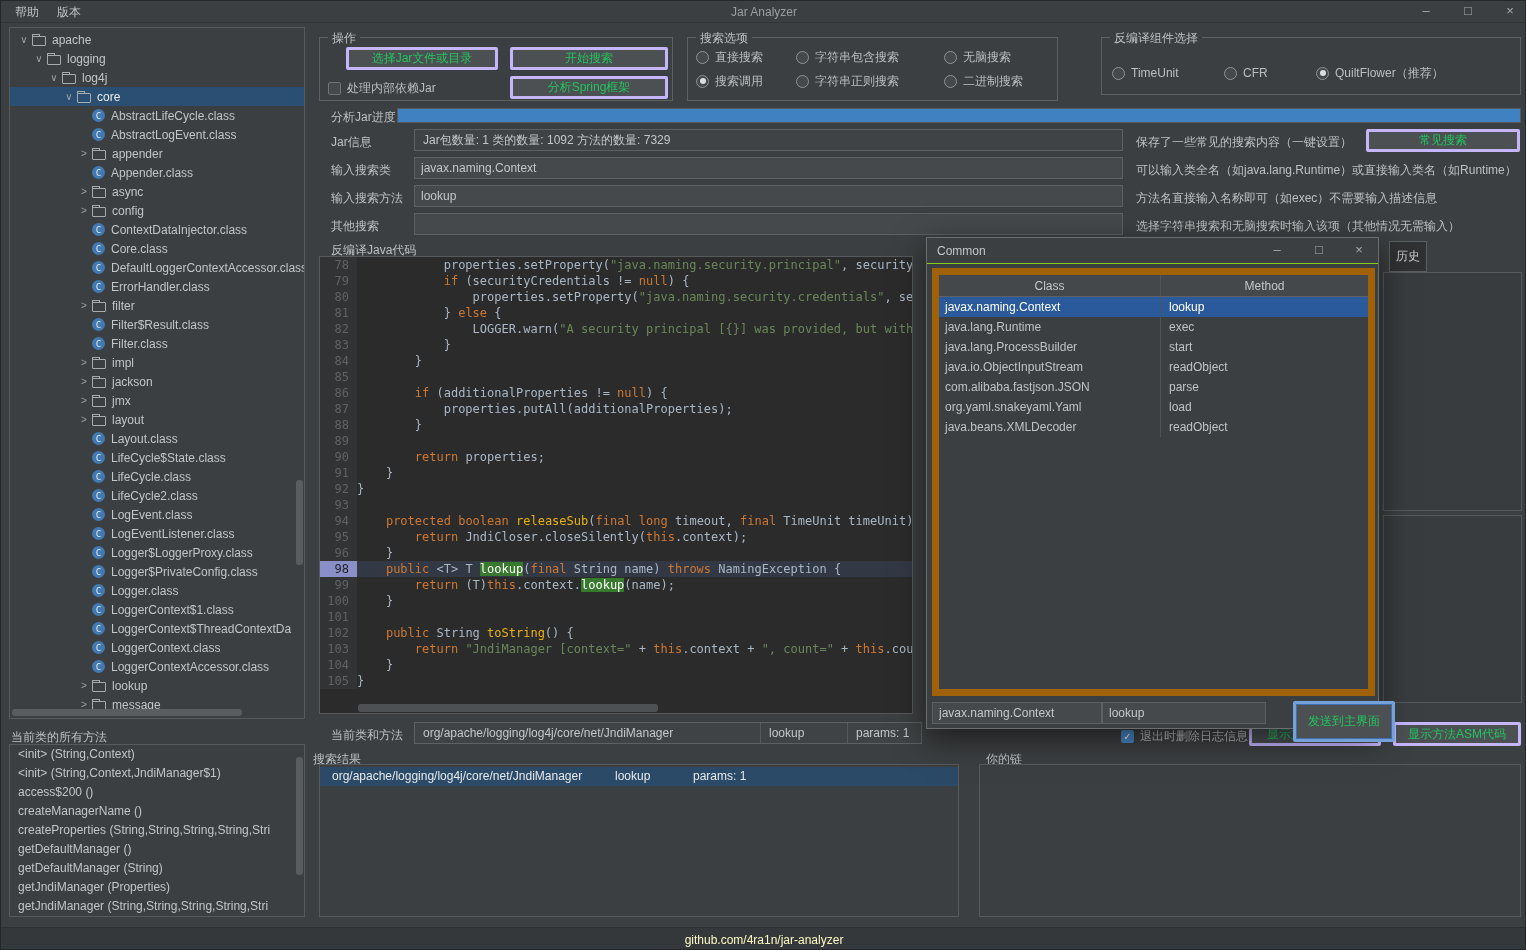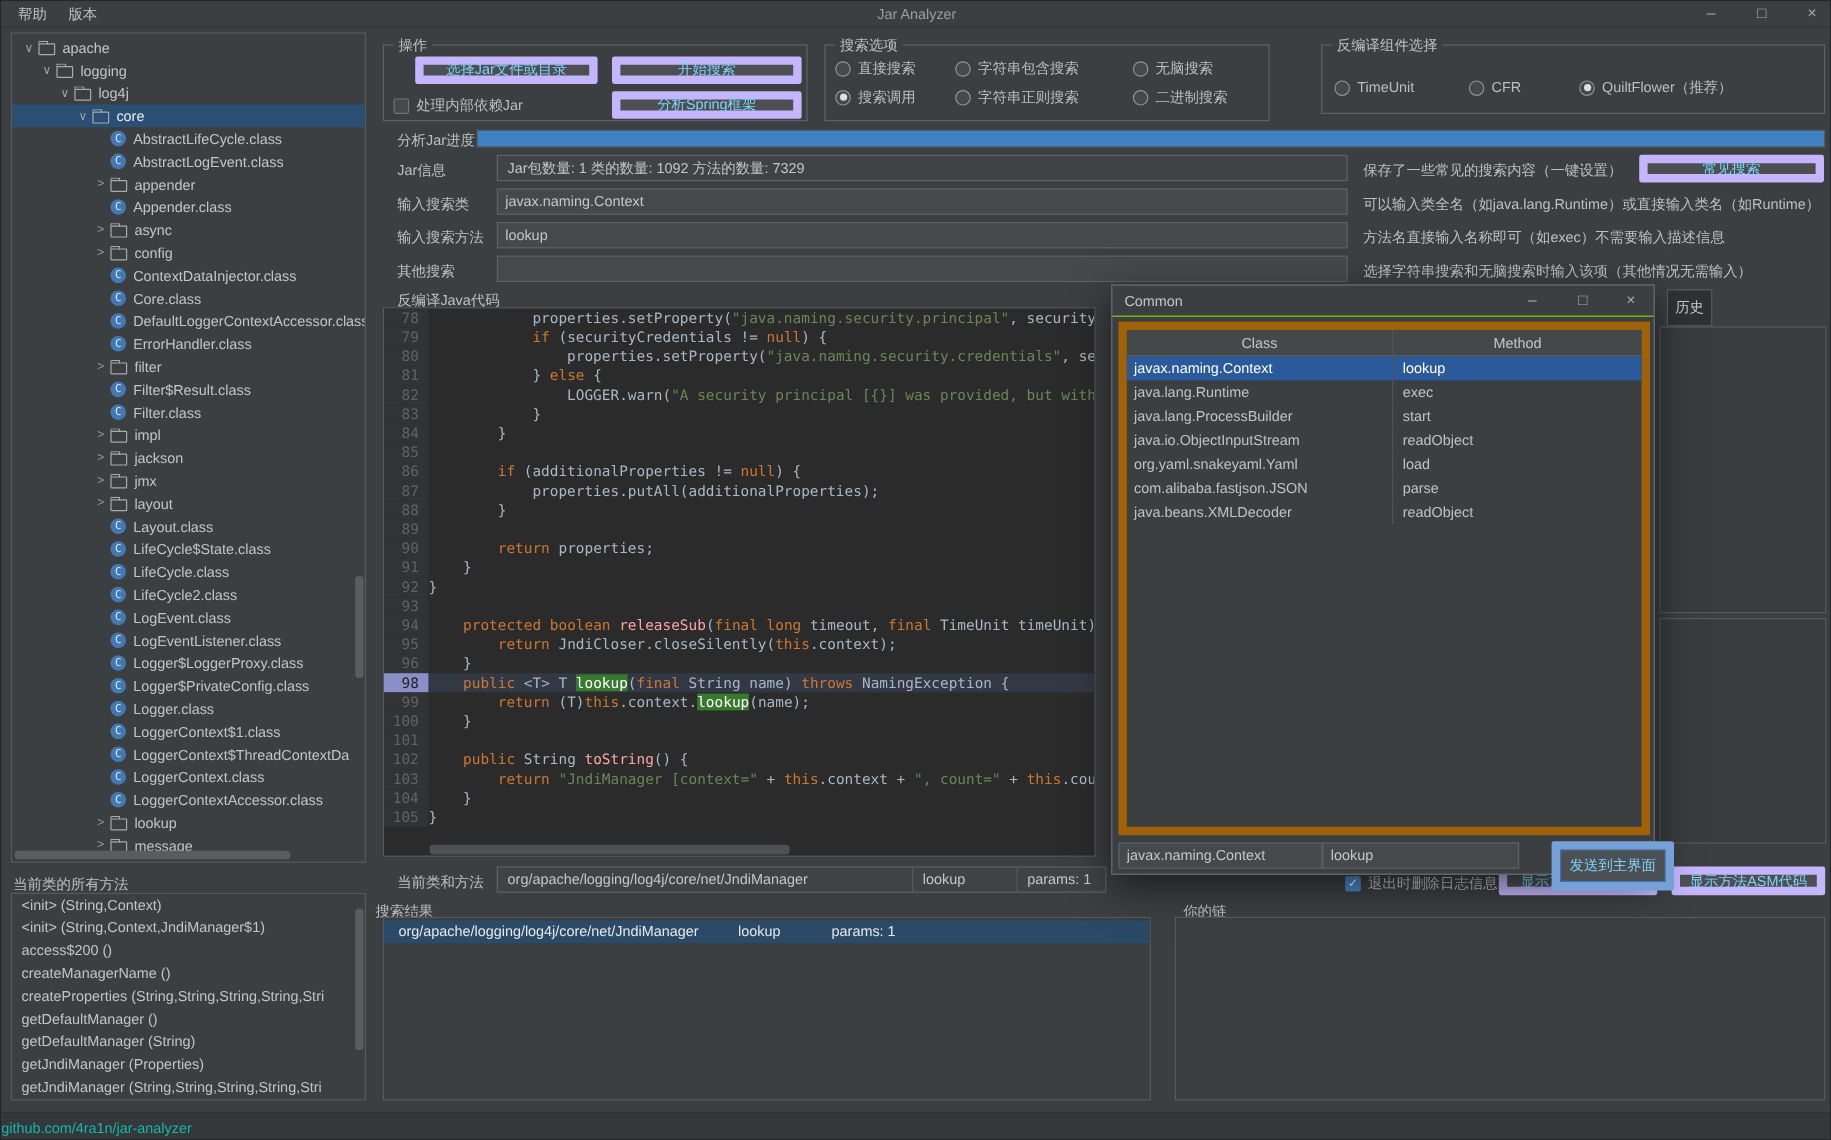--- a/index.html
+++ b/index.html
@@ -8,21 +8,21 @@
   #app{position:relative;width:1526px;height:950px;background:#3c3f41;overflow:hidden;border:1px solid #242627}
   
   .titlebar{position:absolute;left:0;top:0;width:1526px;height:22px;background:#3c3f41;border-bottom:1px solid #323435}
   .menu-item{position:absolute;top:0;height:22px;line-height:22px;color:#bcc0c2;padding:0 4px;cursor:default}
   .win-title{position:absolute;top:0;left:0;width:100%;text-align:center;height:22px;line-height:22px;color:#9a9ea0}
   .win-ctl{position:absolute;top:0;height:22px;line-height:20px;width:18px;text-align:center;color:#a7abad;font-size:13px;cursor:default}
   
   .panel{position:absolute;background:#3c3f41;border:1px solid #565a5c;overflow:hidden}
   .groupbox{position:absolute;border:1px solid #5e6163}
   .group-title{position:absolute;top:-8px;left:8px;background:#3c3f41;padding:0 4px;color:#bcc0c2;white-space:nowrap}
-  .btn{position:absolute;display:flex;align-items:center;justify-content:center;background:#4c5053;border:7px solid #c4b5fd;border-radius:2px;color:#7dd3fc;cursor:default;white-space:nowrap}
+  .btn{position:absolute;display:flex;align-items:center;justify-content:center;background:#4c5053;border:3px solid #c4b5fd;border-radius:2px;color:#22c55e;cursor:default;white-space:nowrap}
   .btn.focused{border-color:#76a1d8;box-shadow:inset 0 0 0 1px #3e6fae}
   .label{position:absolute;white-space:nowrap;color:#bcc0c2}
   input.field{position:absolute;background:#45494b;border:1px solid #5e6163;color:#c3c7c9;padding:0 6px;font:12px "Liberation Sans",sans-serif;outline:none}
   .dispfield{position:absolute;background:#3f4345;border:1px solid #5e6163;color:#c3c7c9;display:flex;align-items:center;padding:0 8px;white-space:nowrap;overflow:hidden}
   .radio{display:flex;align-items:center;gap:6px;white-space:nowrap;cursor:default;height:18px}
   .radio .dot{width:13px;height:13px;border:1px solid #8f9395;border-radius:50%;position:relative;background:#45494b;flex:none}
   .radio.sel .dot::after{content:"";position:absolute;inset:2.5px;background:#dcdfe1;border-radius:50%}
   .checkbox{width:13px;height:13px;border:1px solid #707476;background:#45494b;border-radius:2px;flex:none;display:flex;align-items:center;justify-content:center;font-size:10px;line-height:1;color:#fff}
   .checkbox.checked{background:#4a88c7;border-color:#4a88c7}
   .cbrow{position:absolute;display:flex;align-items:center;gap:6px;white-space:nowrap}
@@ -41,21 +41,21 @@
   
   .editor{position:absolute;background:#2b2b2b;border:1px solid #565a5c;overflow:hidden;font-family:"DejaVu Sans Mono",monospace;font-size:12px}
   .code-line{display:flex;height:16px;line-height:16px;white-space:pre}
   .code-line .ln{width:37px;flex:none;text-align:right;padding-right:8px;color:#606366;background:#313335}
   .code-line.current{background:#333845}
   .code-line.current .ln{background:#8b8fc7;color:#1f2124}
   .code-text{flex:1;overflow:hidden}
   .tk-d{color:#a9b7c6}
   .tk-k{color:#cc7832}
   .tk-s{color:#6a8759}
-  .tk-m{color:#fca5a5}
+  .tk-m{color:#eab308}
   .tk-h{background:#377a2e;color:#fff}
   .editor-hscroll{position:absolute;left:38px;bottom:1px;height:8px;background:#4d5154;border-radius:3px}
   
   .dialog{position:absolute;background:#3c3f41;border:1px solid #6a6e70;box-shadow:0 10px 30px rgba(0,0,0,.55);z-index:20}
   .dlg-titlebar{position:absolute;left:0;top:0;right:0;height:26px;border-bottom:1px solid #84cc16}
   .dlg-title{position:absolute;left:10px;top:0;height:26px;line-height:26px;color:#c3c7c9}
   .dlg-ctl{position:absolute;top:2px;height:22px;line-height:20px;width:18px;text-align:center;color:#a7abad;font-size:13px}
   .dlg-table{position:absolute;border:7px solid #a16207;background:#3c3f41;overflow:hidden}
   .ct-header{display:flex;height:22px;background:#45484b;border-bottom:1px solid #5d6163;color:#c3c7c9}
   .ct-header .ct-cell{display:flex;align-items:center;justify-content:center}
@@ -70,21 +70,21 @@
   .res-row{display:flex;height:19px;line-height:19px;white-space:nowrap;overflow:hidden;color:#c2c5c7}
   .res-row.selected{background:#2b4a67;color:#e6e9eb}
   .res-class{width:295px;flex:none;padding-left:12px;overflow:hidden}
   .res-method{width:78px;flex:none}
   .res-params{flex:1}
   
   .curbox{position:absolute;display:flex;background:#3f4345;border:1px solid #5e6163;color:#c3c7c9;overflow:hidden}
   .curbox .cell{display:flex;align-items:center;white-space:nowrap;overflow:hidden;padding:0 8px}
   .curbox .cell + .cell{border-left:1px solid #55595b}
   .history-tab{position:absolute;background:#2f3133;border:1px solid #5b5f61;color:#c6cacc;display:flex;align-items:center;justify-content:center}
-  .statusbar{position:absolute;left:0;top:926px;width:1526px;height:24px;background:#35383a;border-top:1px solid #2e3032;color:#14b8a6;display:flex;align-items:center;justify-content:flex-start}
+  .statusbar{position:absolute;left:0;top:926px;width:1526px;height:24px;background:#35383a;border-top:1px solid #2e3032;color:#fef9c3;display:flex;align-items:center;justify-content:center}
 </style>
 </head>
 <body>
 
 <div id="app">
 
   <div class="titlebar">
     <span class="menu-item" style="left:10px">帮助</span>
     <span class="menu-item" style="left:52px">版本</span>
     <span class="win-title">Jar Analyzer</span>
@@ -466,26 +466,26 @@
           </div>
           <div class="ct-row">
             <span class="ct-cell c1">java.lang.ProcessBuilder</span>
             <span class="ct-cell c2">start</span>
           </div>
           <div class="ct-row">
             <span class="ct-cell c1">java.io.ObjectInputStream</span>
             <span class="ct-cell c2">readObject</span>
           </div>
           <div class="ct-row">
+            <span class="ct-cell c1">com.alibaba.fastjson.JSON</span>
+            <span class="ct-cell c2">parse</span>
+          </div>
+          <div class="ct-row">
             <span class="ct-cell c1">org.yaml.snakeyaml.Yaml</span>
             <span class="ct-cell c2">load</span>
-          </div>
-          <div class="ct-row">
-            <span class="ct-cell c1">com.alibaba.fastjson.JSON</span>
-            <span class="ct-cell c2">parse</span>
           </div>
           <div class="ct-row">
             <span class="ct-cell c1">java.beans.XMLDecoder</span>
             <span class="ct-cell c2">readObject</span>
           </div>
         </div>
     </div>
     <input class="field" style="left: 5px; top: 464px; width: 170px; height: 22px;" readonly="" value="javax.naming.Context">
     <input class="field" style="left: 175px; top: 464px; width: 164px; height: 22px;" readonly="" value="lookup">
     <div class="btn focused" style="left:366px;top:463px;width:102px;height:41px">发送到主界面</div>

